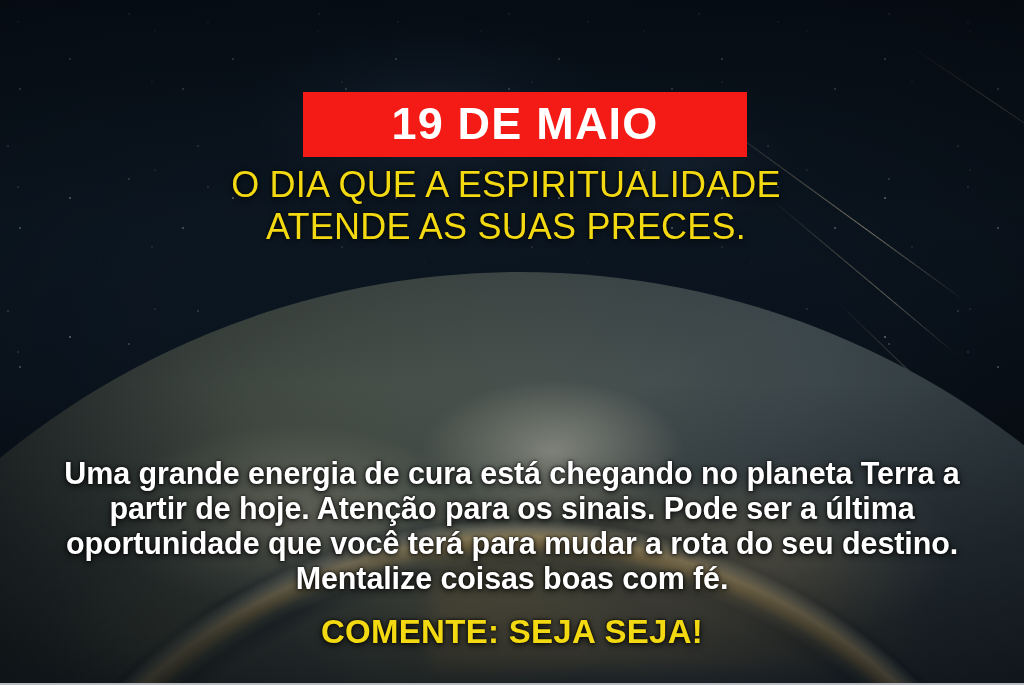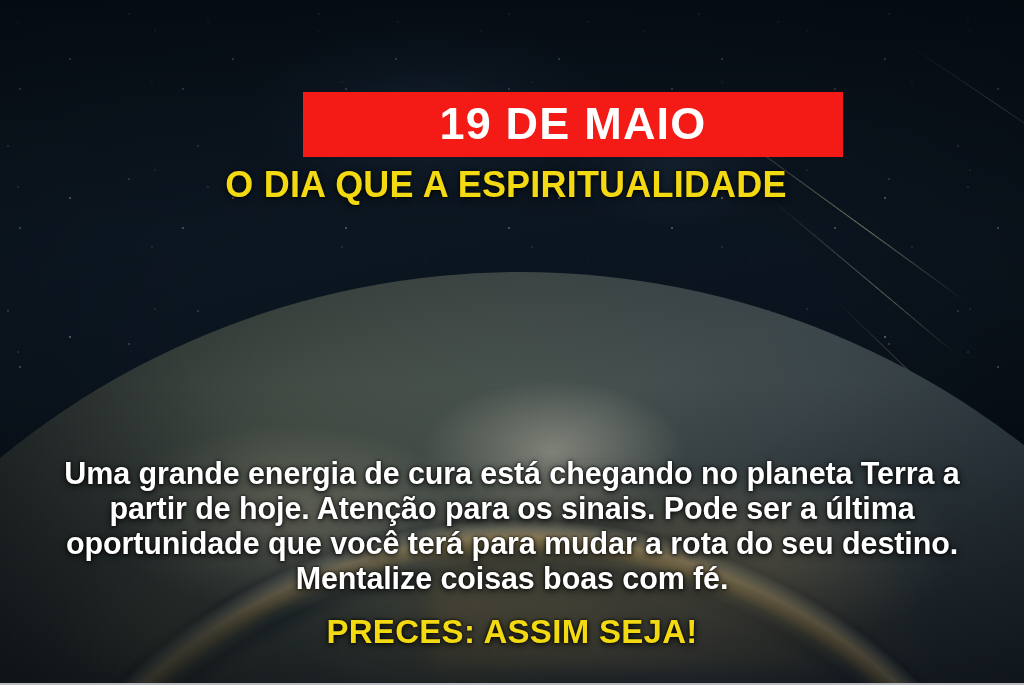--- a/index.html
+++ b/index.html
@@ -178,21 +178,21 @@
   .content {
     position: absolute;
     inset: 0;
     z-index: 5;
   }
 
   .date-badge {
     position: absolute;
     left: 303px;
     top: 92px;
-    width: 540px;
+    width: 444px;
     height: 65px;
     background: #f41a16;
     display: flex;
     align-items: center;
     justify-content: center;
     box-sizing: border-box;
   }
   .date-badge-text {
     color: #ffffff;
     font-size: 45px;
@@ -204,21 +204,21 @@
   }
 
   .headline {
     position: absolute;
     left: 0;
     right: 12px;
     top: 164px;
     text-align: center;
     color: #f3d911;
     font-size: 36px;
-    font-weight: bold;
+    font-weight: normal;
     line-height: 1.18;
     letter-spacing: .2px;
     text-shadow: 0 2px 6px rgba(0,0,0,.72), 0 0 2px rgba(0,0,0,.9);
   }
   .headline .hl-line { display: block; }
 
   .body-copy {
     position: absolute;
     left: 50%;
     transform: translateX(-50%);
@@ -270,20 +270,21 @@
   <div class="vignette"></div>
 
   <div class="content">
 
     <div class="date-badge">
       <span class="date-badge-text">19 DE MAIO</span>
     </div>
 
     <div class="headline">
       <span class="hl-line">O DIA QUE A ESPIRITUALIDADE</span>
+      <span class="hl-line">ATENDE AS SUAS PRECES.</span>
     </div>
 
     <div class="body-copy">Uma grande energia de cura está chegando no planeta Terra a partir de hoje. Atenção para os sinais. Pode ser a última oportunidade que você terá para mudar a rota do seu destino. Mentalize coisas boas com fé.</div>
 
-    <div class="cta">PRECES: ASSIM SEJA!</div>
+    <div class="cta">COMENTE: SEJA SEJA!</div>
 
   </div>
 </div>
 
 </body></html>

